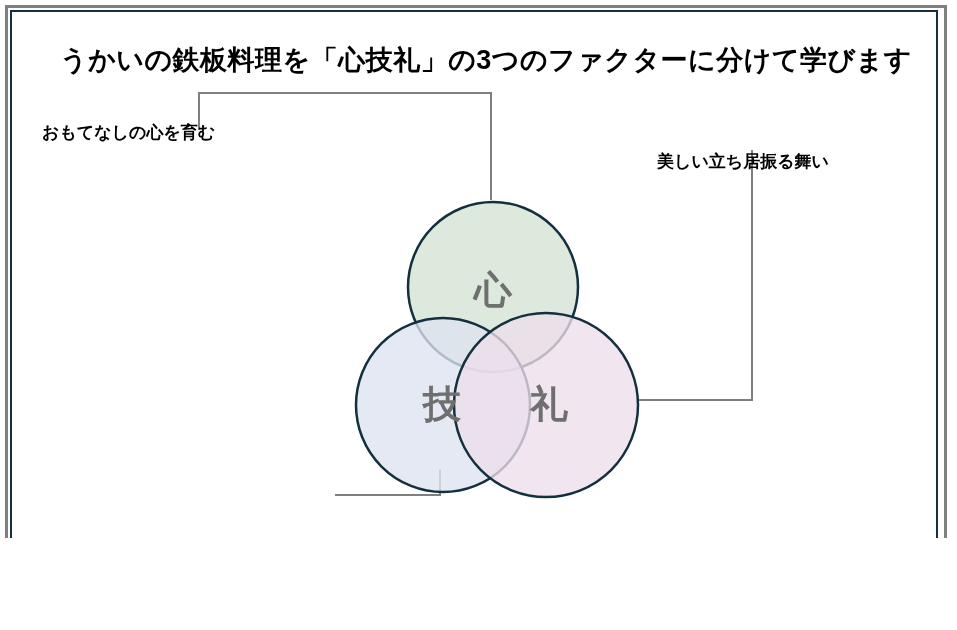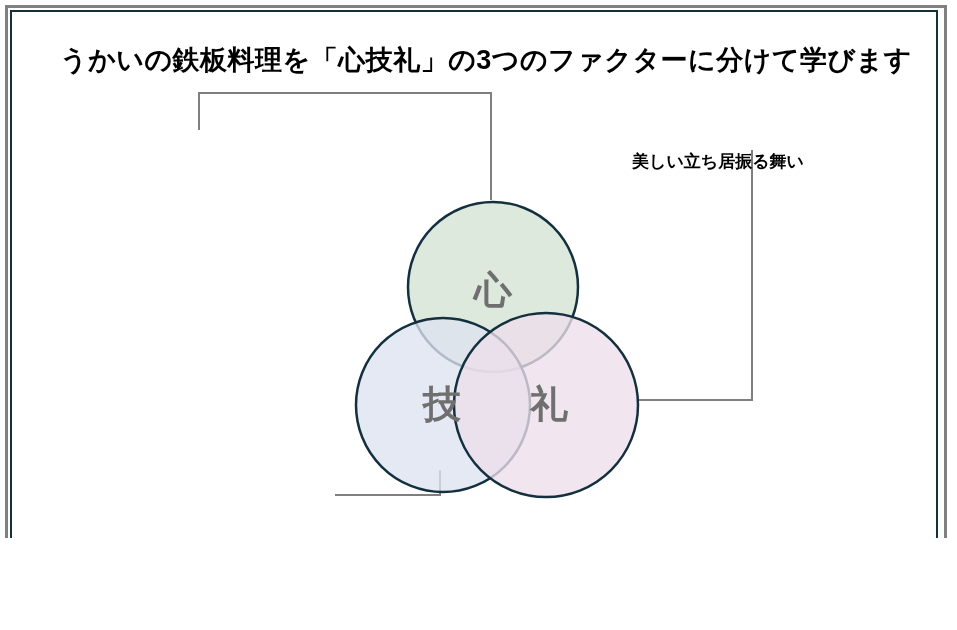--- a/index.html
+++ b/index.html
@@ -85,21 +85,21 @@
     white-space: nowrap;
   }
   .block .body {
     font-size: 17px;
     font-weight: normal;
     color: #2b2b2b;
     line-height: 1.48;
     white-space: pre-line;
   }
   #block-kokoro { left: 42px;  top: 121px; width: 320px; }
-  #block-rei    { left: 632px; top: 150px; width: 320px; }
+  #block-rei    { left: 583px; top: 150px; width: 320px; text-align: center; }
   #block-gi     { left: 42px;  top: 401px; width: 320px; }
 </style>
 </head>
 <body>
 
 <div id="slide">
 
   <div class="frame-outer"></div>
   <div class="frame-inner"></div>
 
@@ -124,20 +124,21 @@
     <g>
       <circle cx="546" cy="405" r="92" fill="#eddfeb" fill-opacity="0.78" stroke="#14303f" stroke-width="2.5"></circle>
     </g>
 
     <text class="venn-label" x="493" y="290">心</text>
     <text class="venn-label" x="442" y="404">技</text>
     <text class="venn-label" x="549" y="404">礼</text>
   </svg>
 
   <div class="block" id="block-kokoro">
+    <div class="heading">おもてなしの心を育む</div>
   </div>
 
   <div class="block" id="block-rei">
     <div class="heading">美しい立ち居振る舞い</div>
   </div>
 
 
 </div>
 
 </body></html>

